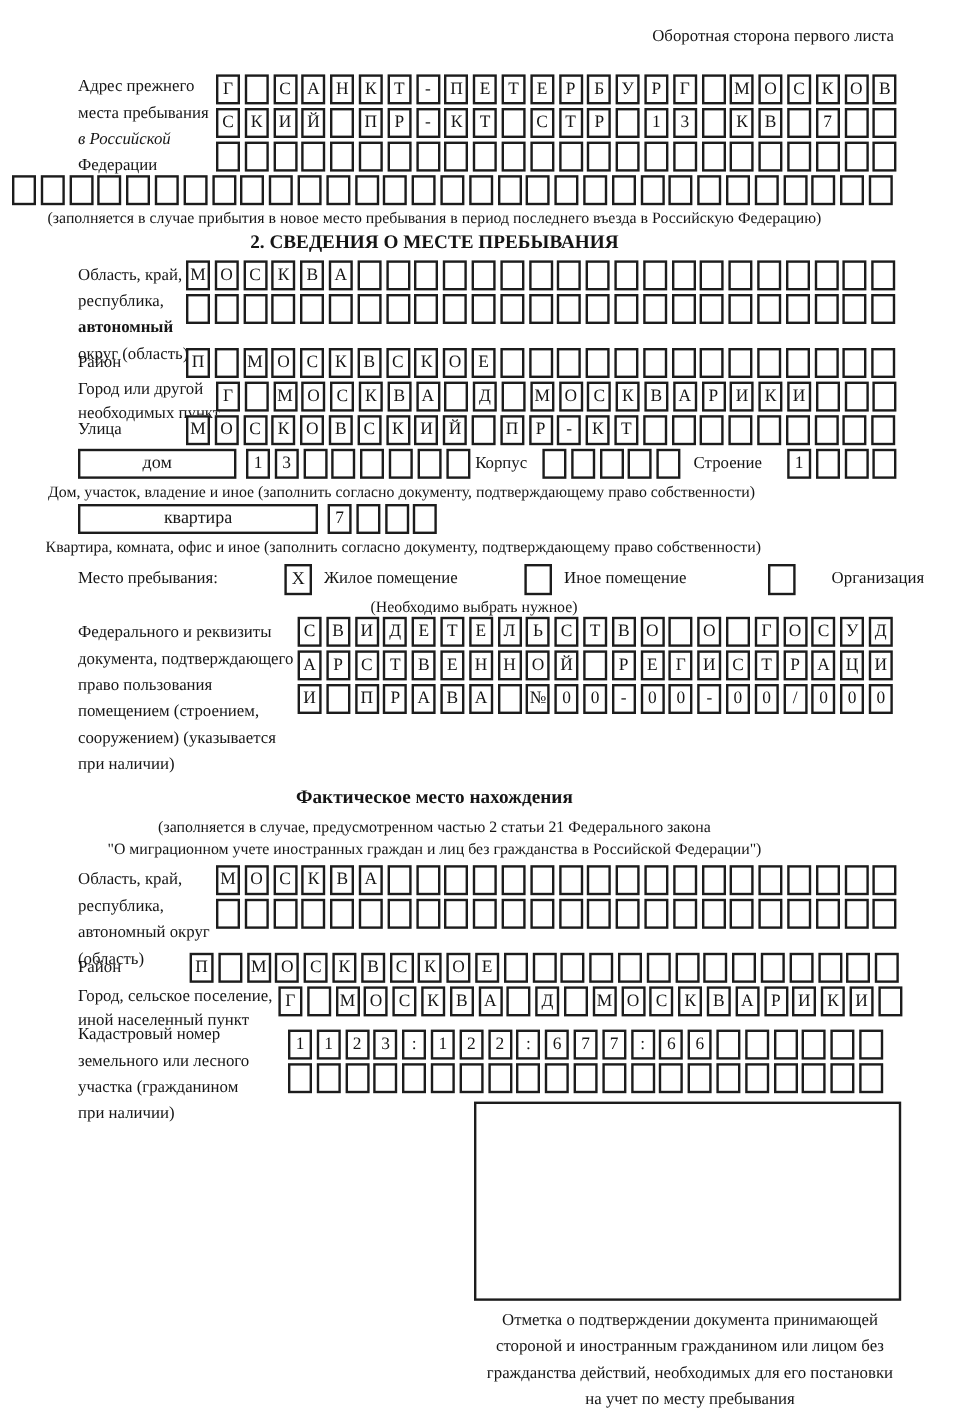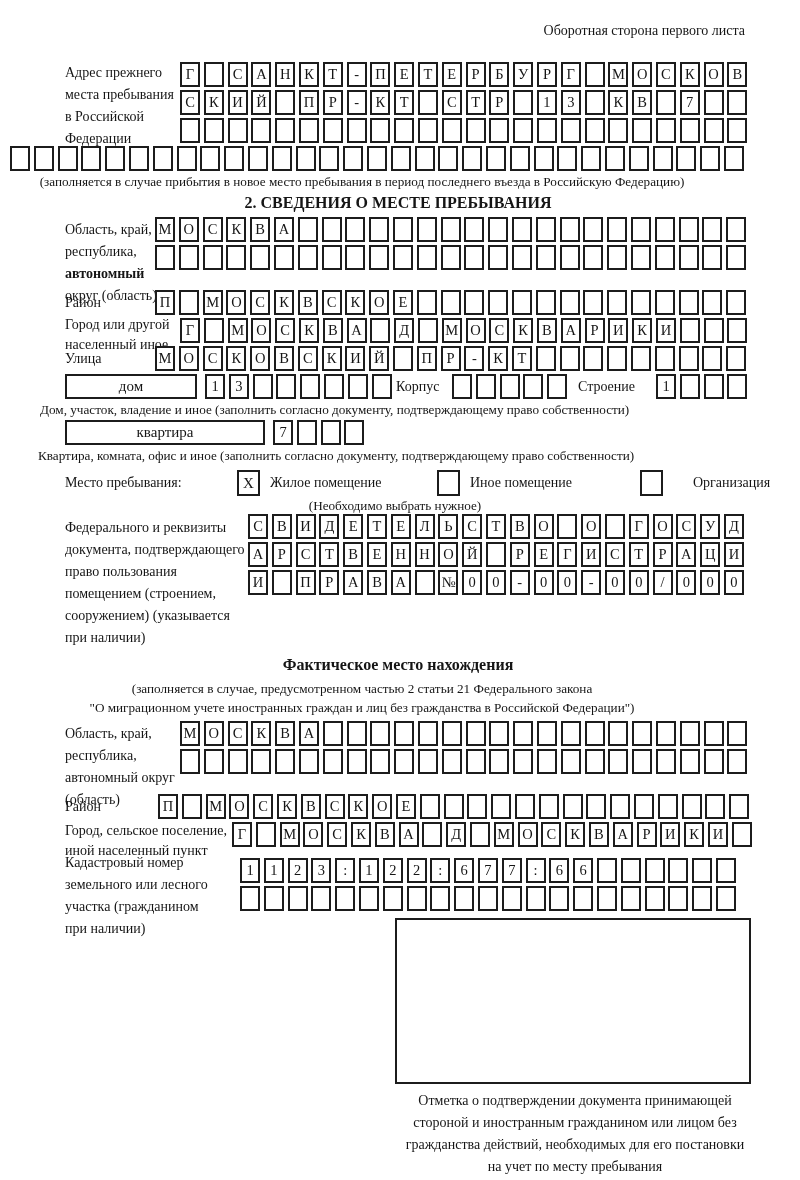--- a/index.html
+++ b/index.html
@@ -2,42 +2,42 @@
 <html><head>
 <meta charset="utf-8">
 <style>
   html,body{margin:0;padding:0;background:#e8e8e8;}
   #page{position:relative;width:800px;height:1180px;background:#ffffff;color:#151515;
         font-family:"Liberation Serif","DejaVu Serif",serif;overflow:hidden;margin:0 auto;}
   .abs{position:absolute;}
   .lbl{font-size:14px;line-height:22px;white-space:nowrap;}
   .note{font-size:13.2px;white-space:nowrap;}
   .center{text-align:center;width:724px;left:0;}
-  .title{font-weight:bold;font-size:16px;margin-left:36px;}
+  .title{font-weight:bold;font-size:16px;}
   .cellrow{display:flex;gap:3.8px;}
   .cell{box-sizing:border-box;width:20px;height:25px;border:2px solid #1c1c1c;
         display:flex;align-items:center;justify-content:center;
         font-size:14.5px;line-height:1;flex:0 0 auto;background:#fff;}
   .widebox{box-sizing:border-box;border:2px solid #1c1c1c;height:25px;
         display:flex;align-items:center;justify-content:center;font-size:15px;background:#fff;}
   .chkbox{box-sizing:border-box;width:23px;height:26px;border:2px solid #1c1c1c;
         display:flex;align-items:center;justify-content:center;font-size:15px;background:#fff;}
   .bigbox{box-sizing:border-box;border:2px solid #1c1c1c;background:#fff;}
   .stamp-note{font-size:14px;line-height:22px;text-align:center;}
 </style>
 </head>
 <body>
 
 <div id="page">
 
   <div class="abs lbl" style="top:20px;right:55px;">Оборотная сторона первого листа</div>
 
   <div class="abs lbl" style="left:65px;top:62px;">Адрес прежнего</div>
   <div class="abs lbl" style="left:65px;top:84px;">места пребывания</div>
-  <div class="abs lbl" style="left:65px;top:106px;">в Российской</div>
+  <div class="abs lbl" style="left:65px;top:106px;font-style:italic;">в Российской</div>
   <div class="abs lbl" style="left:65px;top:128px;">Федерации</div>
   <div class="abs cellrow" style="left:180px;top:62px;">
       <div class="cell">Г</div>
       <div class="cell"></div>
       <div class="cell">С</div>
       <div class="cell">А</div>
       <div class="cell">Н</div>
       <div class="cell">К</div>
       <div class="cell">Т</div>
       <div class="cell">-</div>
@@ -229,21 +229,21 @@
       <div class="cell"></div>
       <div class="cell"></div>
       <div class="cell"></div>
       <div class="cell"></div>
       <div class="cell"></div>
       <div class="cell"></div>
       <div class="cell"></div>
     </div>
 
   <div class="abs lbl" style="left:65px;top:314px;">Город или другой</div>
-  <div class="abs lbl" style="left:65px;top:334px;">населенный иное</div>
+  <div class="abs lbl" style="left:65px;top:334px;">необходимых пункт</div>
   <div class="abs cellrow" style="left:180px;top:318px;">
       <div class="cell">Г</div>
       <div class="cell"></div>
       <div class="cell">М</div>
       <div class="cell">О</div>
       <div class="cell">С</div>
       <div class="cell">К</div>
       <div class="cell">В</div>
       <div class="cell">А</div>
       <div class="cell"></div>

